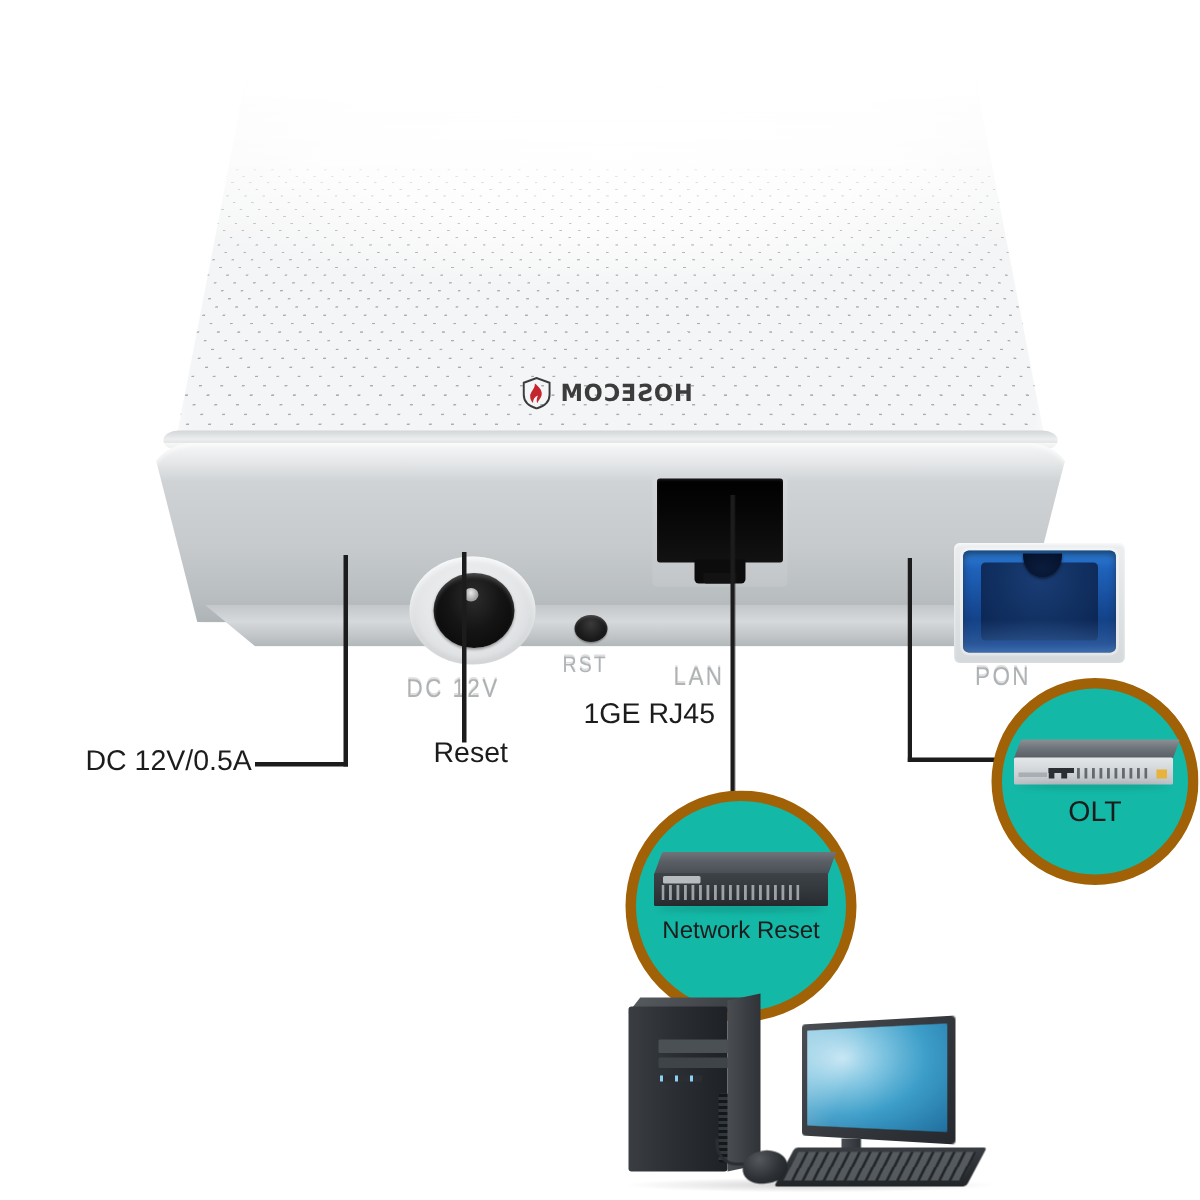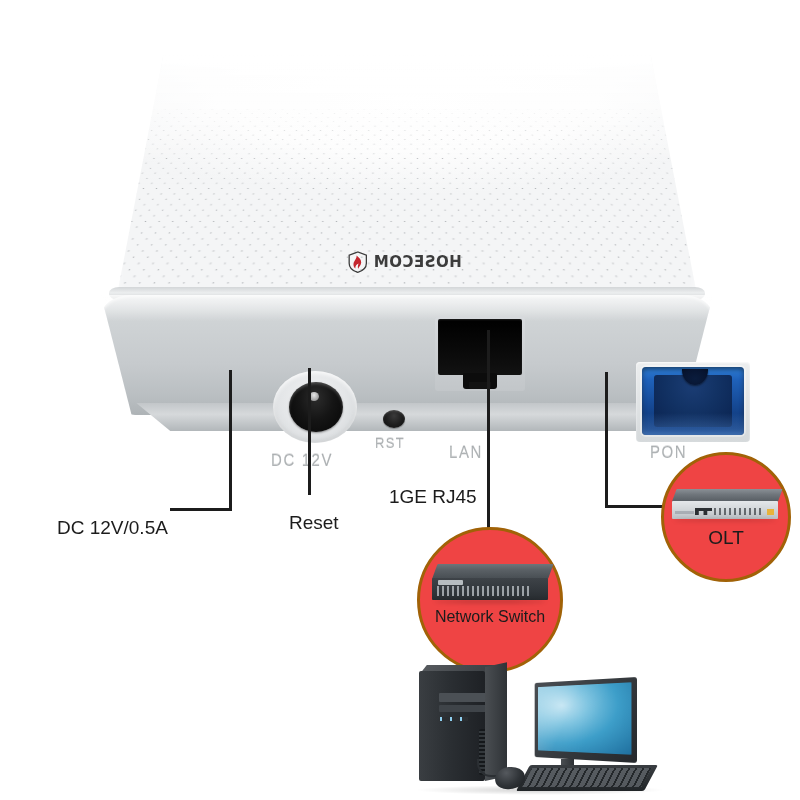--- a/index.html
+++ b/index.html
@@ -188,27 +188,27 @@
 
   
   .ln { position: absolute; background: #1c1c1c; }
   .v { width: 3px; }
   .h { height: 3px; }
 
   
   .anno {
     position: absolute;
     font-family: "Liberation Sans", sans-serif;
-    font-size: 19px; color: #1c1c1c; white-space: nowrap; margin-top: 20px;
+    font-size: 19px; color: #1c1c1c; white-space: nowrap;
   }
 
   
   .circle {
-    position: absolute; border: 3px solid #a16207; border-radius: 50%;
-    background: #ef4444;
+    position: absolute; border: 7px solid #a16207; border-radius: 50%;
+    background: #14b8a6;
   }
   .circle-label {
     position: absolute; left: 0; width: 100%; text-align: center;
     font-family: "Liberation Sans", sans-serif;
     color: #1c1c1c; white-space: nowrap;
   }
 
   
   .rack { position: absolute; }
   .rack-top {
@@ -419,21 +419,21 @@
 
   <div class="circle" style="left:417px; top:527px; width:140px; height:140px;">
     <div class="rack" style="left:12px; top:34px; width:116px; height:36px;">
       <div class="rack-top"></div>
       <div class="rack-face">
         <div class="rack-badge"></div>
         <div class="rack-ports"></div>
       </div>
       <div class="rack-foot"></div>
     </div>
-    <div class="circle-label" style="top:78px; font-size:16px;">Network Switch</div>
+    <div class="circle-label" style="top:78px; font-size:16px;">Network Reset</div>
   </div>
 
   <div class="circle" style="left:661px; top:452px; width:124px; height:124px;">
     <div class="rack olt" style="left:8px; top:34px; width:106px; height:30px;">
       <div class="rack-top"></div>
       <div class="rack-face">
         <div class="olt-badge"></div>
         <div class="olt-sfp"></div>
         <div class="rack-ports"></div>
         <div class="olt-yellow"></div>

